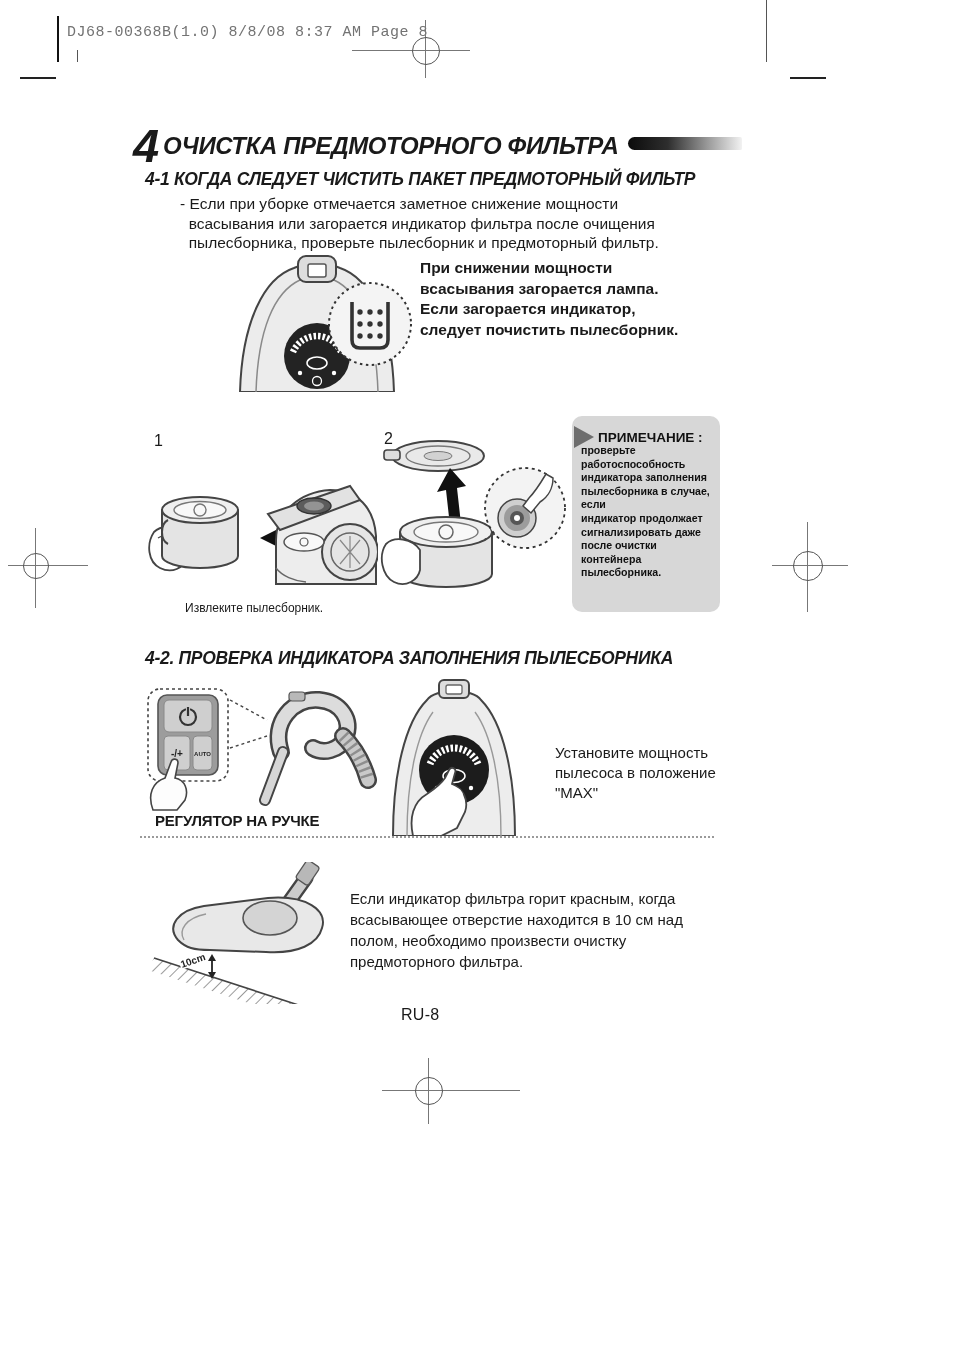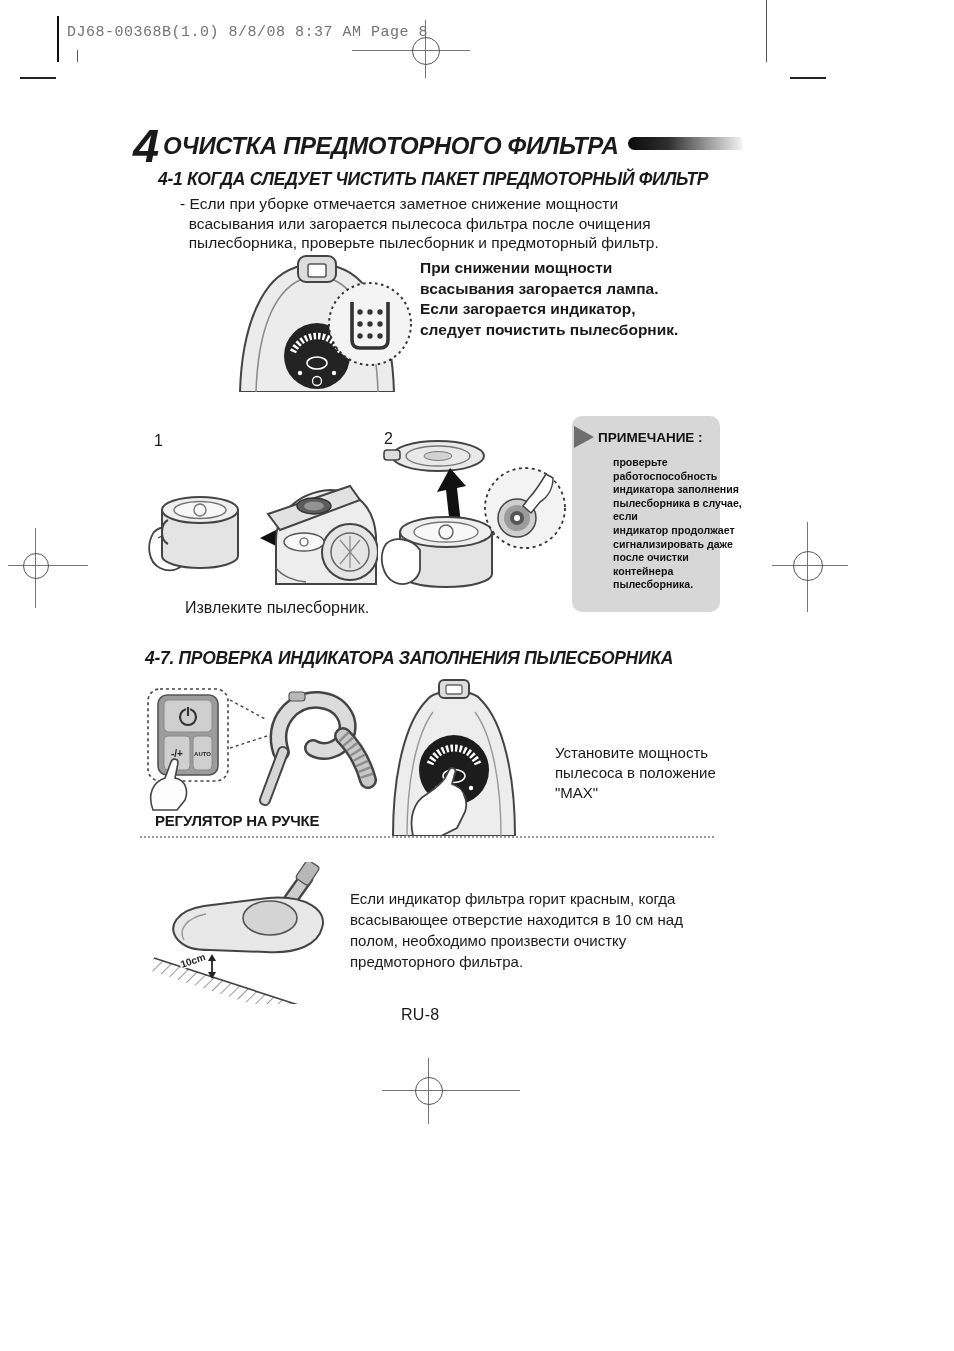--- a/index.html
+++ b/index.html
@@ -11,21 +11,21 @@
   .vline{background:#555;width:1px;}
   .reg-v{position:absolute;width:1px;background:#777;}
   .reg-h{position:absolute;height:1px;background:#777;}
   .reg-c{position:absolute;border:1.5px solid #555;border-radius:50%;background:transparent;}
   .slug{font-family:"Liberation Mono","DejaVu Sans Mono",monospace;font-size:15px;letter-spacing:.5px;color:#737373;}
   .big4{font-size:47px;font-weight:bold;font-style:italic;letter-spacing:-1px;}
   .h1{font-size:24px;font-weight:bold;font-style:italic;letter-spacing:-.4px;}
   .h2{font-size:17.5px;font-weight:bold;font-style:italic;letter-spacing:-.3px;}
   .body-text{font-size:15.5px;line-height:19.5px;}
   .fig-note{font-size:15.5px;line-height:20.5px;font-weight:600;}
-  .caption{font-size:16px;line-height:20px;}
+  .caption{font-size:12px;line-height:20px;}
   .stepnum{font-size:16px;}
   .gradbar{height:13px;border-radius:7px 2px 2px 7px;
            background:linear-gradient(to right,#0b0b0b 0%,#2e2e2e 35%,#9a9a9a 70%,#f2f2f2 100%);}
   .notebox{background:#d7d7d7;border-radius:10px;}
   .notebox .nb-title{font-size:13.5px;font-weight:bold;color:#111;}
   .notebox .nb-body{font-size:10.6px;line-height:13.6px;font-weight:600;color:#111;}
   .nb-tri{width:0;height:0;border-left:20px solid #6e6e6e;border-top:11px solid transparent;border-bottom:11px solid transparent;}
   .dots-sep{border-top:2px dotted #9a9a9a;height:0;}
   .remote-label{font-size:15px;font-weight:bold;letter-spacing:-.2px;}
   .footer{font-size:16px;letter-spacing:.3px;}
@@ -65,23 +65,23 @@
   <div>
     <div class="reg-v" style="left:428px;top:1058px;height:66px;"></div>
     <div class="reg-h" style="left:382px;top:1090px;width:138px;"></div>
     <div class="reg-c" style="left:415px;top:1077px;width:26px;height:26px;"></div>
   </div>
 
   <div class="abs big4" style="left:133px;top:118px;">4</div>
   <div class="abs h1" style="left:163px;top:132px;">ОЧИСТКА ПРЕДМОТОРНОГО ФИЛЬТРА</div>
   <div class="abs gradbar" style="left:628px;top:137px;width:114px;"></div>
 
-  <div class="abs h2" style="left:158px;top:169px;font-style:italic;">4-1 КОГДА СЛЕДУЕТ ЧИСТИТЬ ПАКЕТ ПРЕДМОТОРНЫЙ ФИЛЬТР</div>
+  <div class="abs h2" style="left:145px;top:169px;font-style:italic;">4-1 КОГДА СЛЕДУЕТ ЧИСТИТЬ ПАКЕТ ПРЕДМОТОРНЫЙ ФИЛЬТР</div>
   <div class="abs body-text ml" style="left:180px;top:194px;">- Если при уборке отмечается заметное снижение мощности
-  всасывания или загорается пылесоса фильтра после очищения
+  всасывания или загорается индикатор фильтра после очищения
   пылесборника, проверьте пылесборник и предмоторный фильтр.</div>
 
   <div class="abs" style="left:222px;top:252px;">
     <svg width="190" height="140" viewBox="0 0 190 140">
       <path d="M18,140 C20,70 42,26 72,16 L82,12 L108,12 L118,16 C148,26 170,70 172,140 Z" fill="#ececec" stroke="#444" stroke-width="2"></path>
       <path d="M34,140 C36,78 52,40 78,28 L112,28 C138,40 154,78 156,140" fill="none" stroke="#8a8a8a" stroke-width="1.5"></path>
       <rect x="76" y="4" width="38" height="26" rx="8" fill="#ddd" stroke="#444" stroke-width="2"></rect>
       <rect x="86" y="12" width="18" height="13" rx="2" fill="#fff" stroke="#555" stroke-width="1.5"></rect>
       <g>
         <circle cx="95" cy="104" r="33" fill="#232323"></circle>
@@ -171,32 +171,32 @@
         <circle cx="137" cy="92" r="7" fill="#565656"></circle>
         <circle cx="137" cy="92" r="3" fill="#fff"></circle>
         <path d="M166,48 C160,58 155,66 149,72 L143,80 L151,87 L160,76 C168,71 173,62 173,52 Z" fill="#fff" stroke="#444" stroke-width="1.5"></path>
       </g>
     </svg>
   </div>
 
   <div class="abs notebox" style="left:572px;top:416px;width:148px;height:196px;">
     <div class="abs nb-tri" style="left:2px;top:10px;"></div>
     <div class="abs nb-title" style="left:26px;top:14px;">ПРИМЕЧАНИЕ :</div>
-    <div class="abs nb-body ml" style="left:9px;top:40px;width:134px;margin-left:32px;">проверьте работоспособность
+    <div class="abs nb-body ml" style="left:9px;top:28px;width:134px;">проверьте работоспособность
 индикатора заполнения
 пылесборника в случае, если
 индикатор продолжает
 сигнализировать даже
 после очистки контейнера
 пылесборника.</div>
   </div>
 
   <div class="abs caption" style="left:185px;top:598px;">Извлеките пылесборник.</div>
 
-  <div class="abs h2" style="left:145px;top:648px;">4-7. ПРОВЕРКА ИНДИКАТОРА ЗАПОЛНЕНИЯ ПЫЛЕСБОРНИКА</div>
+  <div class="abs h2" style="left:145px;top:648px;">4-2. ПРОВЕРКА ИНДИКАТОРА ЗАПОЛНЕНИЯ ПЫЛЕСБОРНИКА</div>
 
   <div class="abs" style="left:145px;top:686px;">
     <svg width="232" height="125" viewBox="0 0 232 125">
       <rect x="3" y="3" width="80" height="92" rx="12" fill="#fff" stroke="#444" stroke-width="1.6" stroke-dasharray="3,3"></rect>
       <g>
         <rect x="13" y="9" width="60" height="80" rx="9" fill="#9c9c9c" stroke="#555" stroke-width="1.6"></rect>
         <rect x="19" y="14" width="48" height="32" rx="5" fill="#cfcfcf" stroke="#8a8a8a" stroke-width="1"></rect>
         <g>
           <circle cx="43" cy="31" r="8" fill="none" stroke="#333" stroke-width="2.2"></circle>
           <line x1="43" y1="20" x2="43" y2="29" stroke="#cfcfcf" stroke-width="4"></line>

